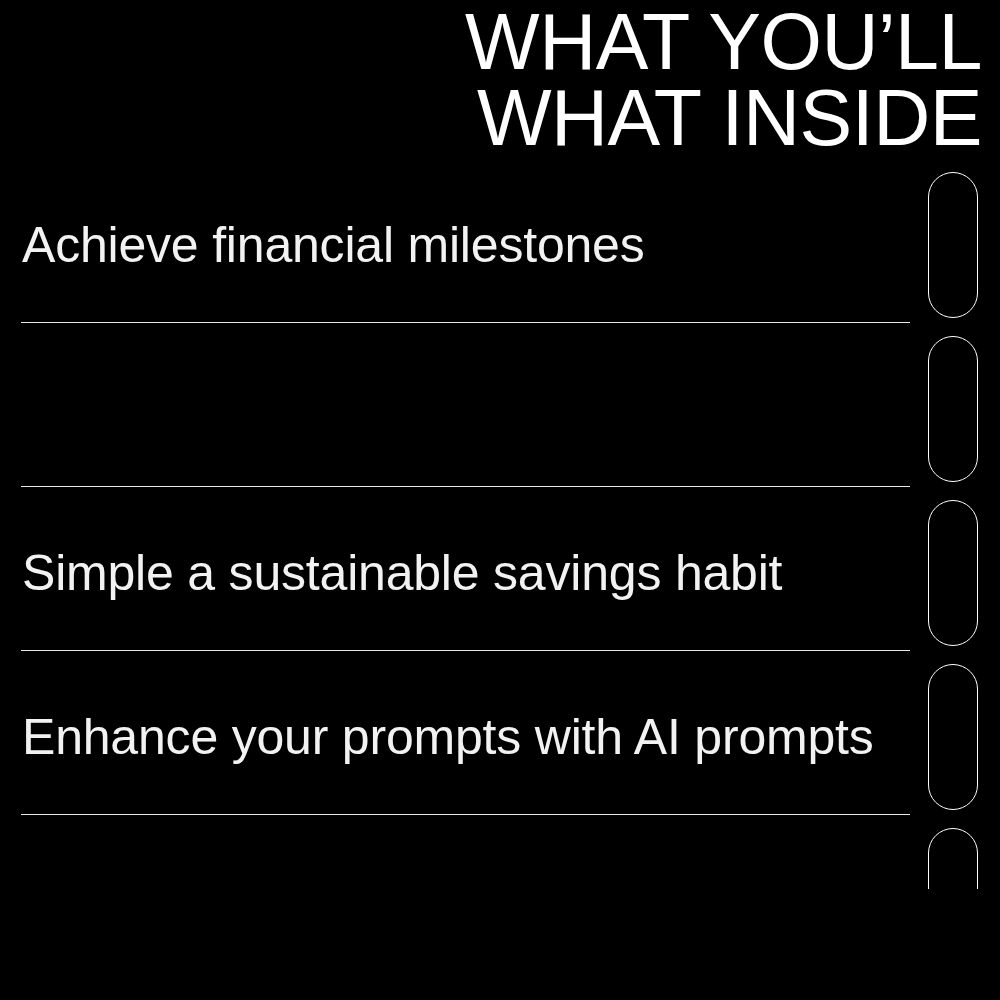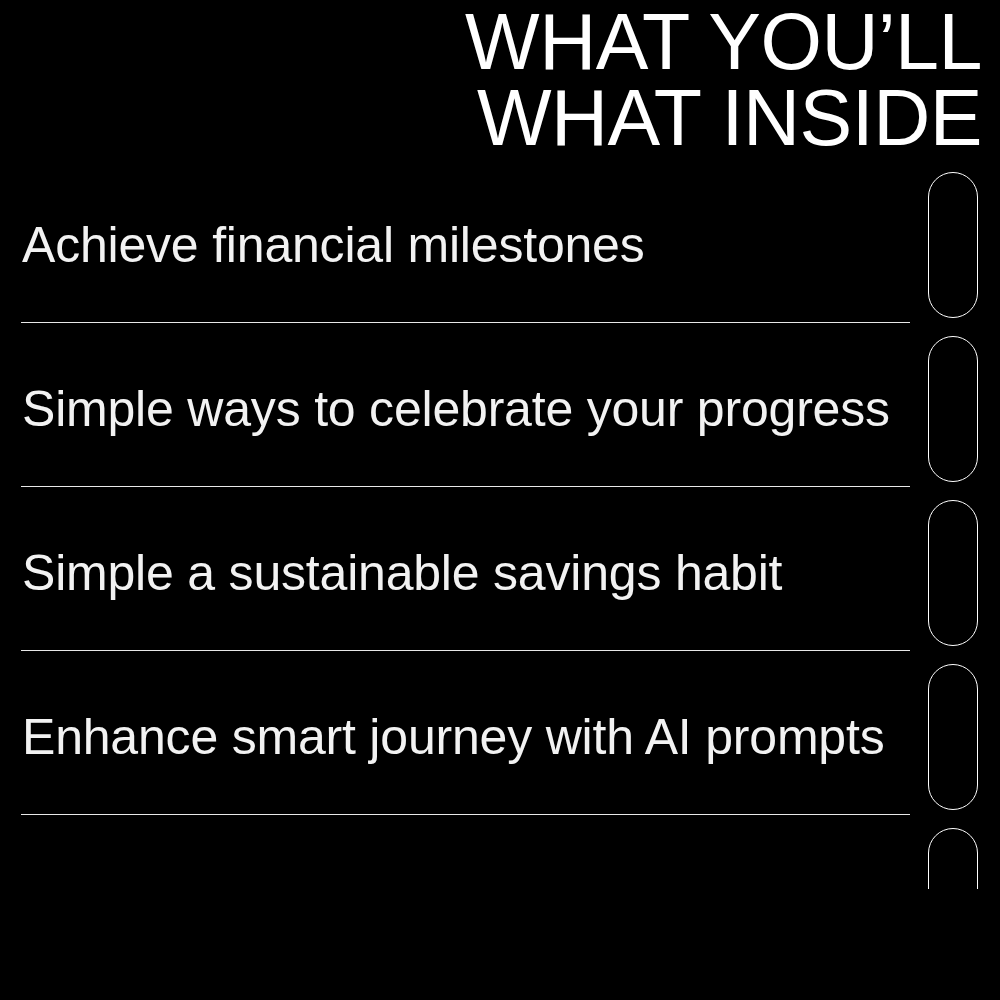--- a/index.html
+++ b/index.html
@@ -109,32 +109,31 @@
   </div>
 
   <div class="list">
 
     <div class="row">
       <div class="row-label">Achieve financial milestones</div>
       <div class="row-divider"></div>
     </div>
 
     <div class="row">
-      <div class="row-label">Simple ways to celebrate your progress</div>
       <div class="row-divider"></div>
     </div>
 
 
     <div class="row">
       <div class="row-label">Simple a sustainable savings habit</div>
       <div class="row-divider"></div>
     </div>
 
     <div class="row">
-      <div class="row-label">Enhance smart journey with AI prompts</div>
+      <div class="row-label">Enhance your prompts with AI prompts</div>
       <div class="row-divider"></div>
     </div>
 
   </div>
 
   <div class="pill-rail">
     <div class="pill pill-0"></div>
     <div class="pill pill-1"></div>
     <div class="pill pill-2"></div>
     <div class="pill pill-3"></div>

